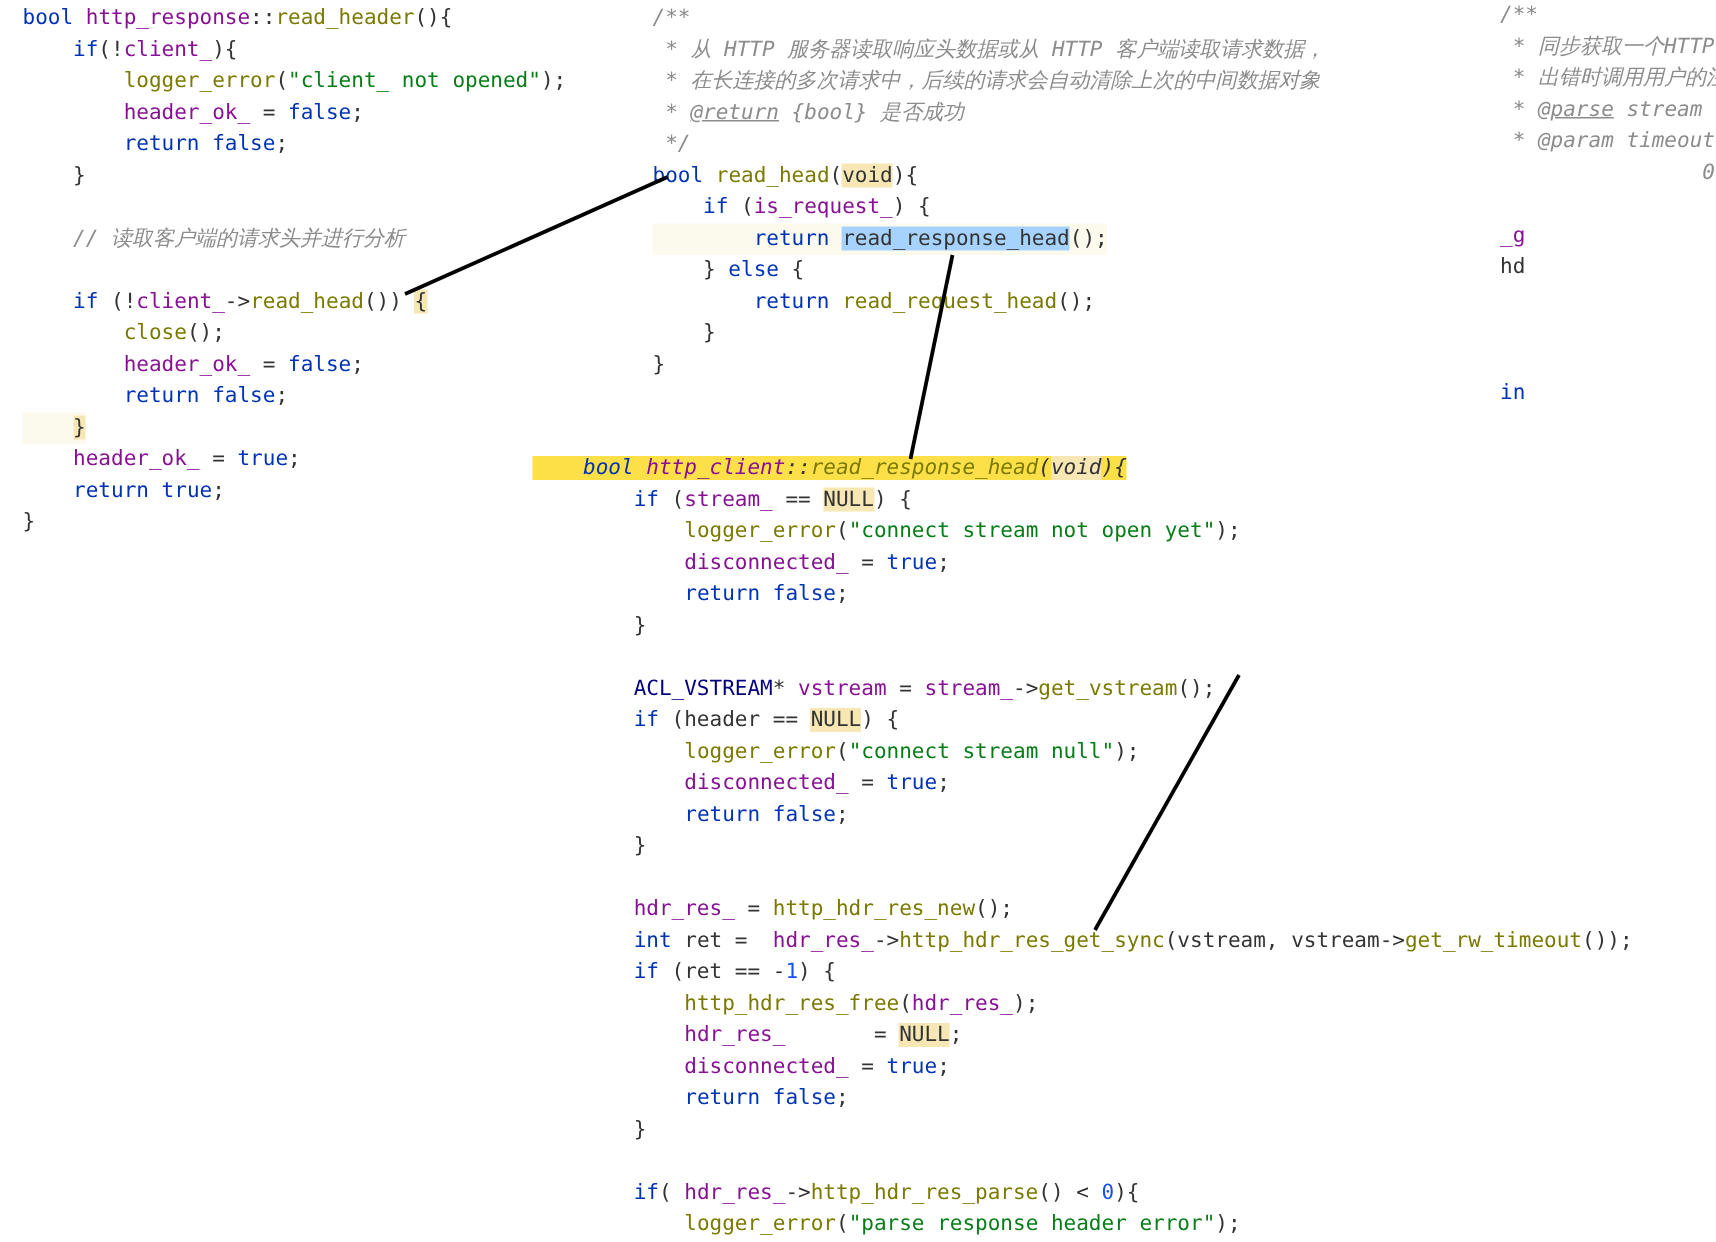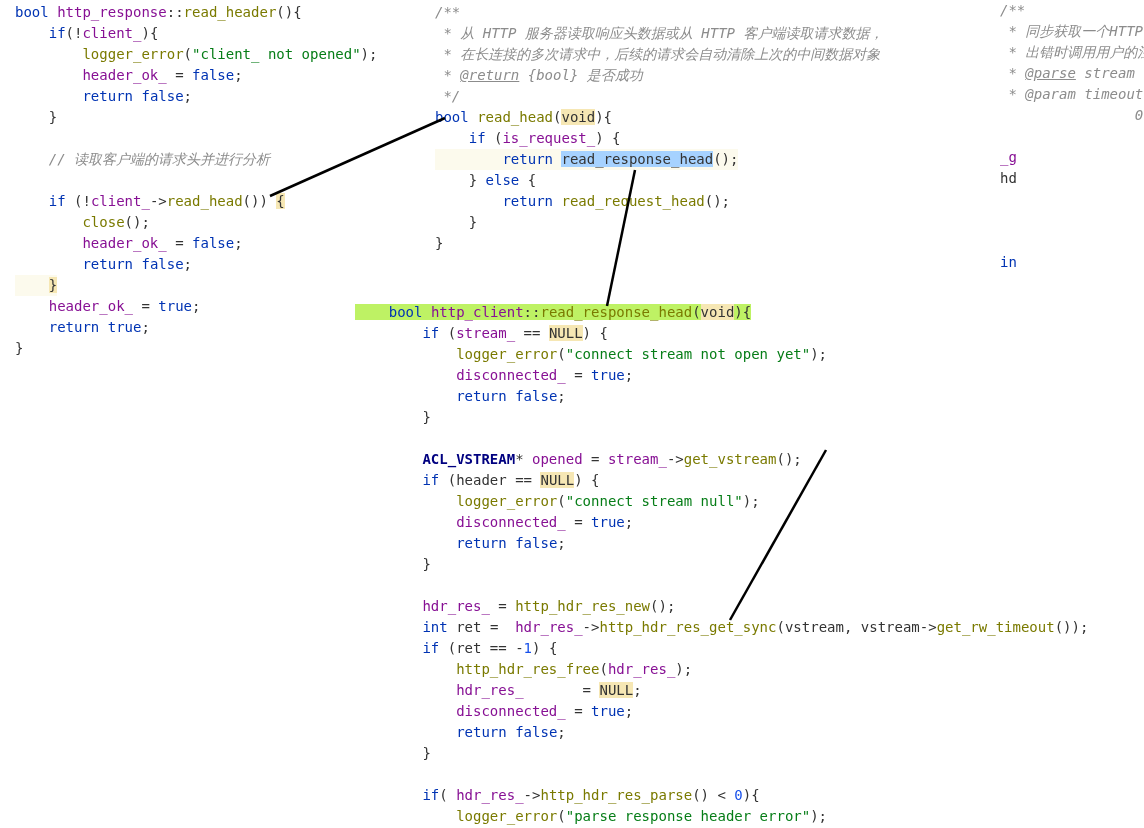--- a/index.html
+++ b/index.html
@@ -19,31 +19,31 @@
     overflow: hidden;
   }
   pre.code {
     position: absolute;
     margin: 0;
     font-family: inherit;
     white-space: pre;
   }
   
   .kw   { color: #0033b3; }     
-  .type { color: #000080; font-weight: bold; }     
+  .type { color: #000080; }     
   .id   { color: #871094; }     
   .fn   { color: #7a7a00; }     
   .str  { color: #067d17; }     
   .num  { color: #1750eb; }     
   .cmt  { color: #8c8c8c; font-style: italic; }
   .doc  { color: #8c8c8c; font-style: italic; }
   .tag  { color: #8c8c8c; font-style: italic; text-decoration: underline; }
   .hl-y { background: #f6e7b4; } 
   .sel  { background: #a6d2ff; } 
-  .decl { background: #bef264; } 
+  .decl { background: #fde047; font-style: italic; } 
   .line-hl { background: #fcfaed; display:inline-block; }
 
   svg.arrows {
     position: absolute;
     left: 0; top: 0;
     width: 1144px; height: 828px;
     pointer-events: none;
   }
   svg.arrows line {
     stroke: #000;
@@ -85,21 +85,21 @@
 <span><span class="">    </span><span class="kw">return</span><span class=""> </span><span class="kw">true</span><span class="">;</span></span>
 <span><span class="">}</span></span>
 </pre>
   <pre id="pane_mid_bottom" class="code" style="left: 355px; top: 302px;"><span class="decl"><span class="">    </span><span class="kw">bool</span><span class=""> </span><span class="id">http_client</span><span class="">::</span><span class="fn">read_response_head</span><span class="">(</span><span class="hl-y">void</span><span class="">){</span></span>
 <span><span class="">        </span><span class="kw">if</span><span class=""> (</span><span class="id">stream_</span><span class=""> == </span><span class="hl-y">NULL</span><span class="">) {</span></span>
 <span><span class="">            </span><span class="fn">logger_error</span><span class="">(</span><span class="str">"connect stream not open yet"</span><span class="">);</span></span>
 <span><span class="">            </span><span class="id">disconnected_</span><span class=""> = </span><span class="kw">true</span><span class="">;</span></span>
 <span><span class="">            </span><span class="kw">return</span><span class=""> </span><span class="kw">false</span><span class="">;</span></span>
 <span><span class="">        }</span></span>
 <span><span class=""></span></span>
-<span><span class="">        </span><span class="type">ACL_VSTREAM</span><span class="">* </span><span class="id">opened</span><span class=""> = </span><span class="id">stream_</span><span class="">-&gt;</span><span class="fn">get_vstream</span><span class="">();</span></span>
+<span><span class="">        </span><span class="type">ACL_VSTREAM</span><span class="">* </span><span class="id">vstream</span><span class=""> = </span><span class="id">stream_</span><span class="">-&gt;</span><span class="fn">get_vstream</span><span class="">();</span></span>
 <span><span class="">        </span><span class="kw">if</span><span class=""> (header == </span><span class="hl-y">NULL</span><span class="">) {</span></span>
 <span><span class="">            </span><span class="fn">logger_error</span><span class="">(</span><span class="str">"connect stream null"</span><span class="">);</span></span>
 <span><span class="">            </span><span class="id">disconnected_</span><span class=""> = </span><span class="kw">true</span><span class="">;</span></span>
 <span><span class="">            </span><span class="kw">return</span><span class=""> </span><span class="kw">false</span><span class="">;</span></span>
 <span><span class="">        }</span></span>
 <span><span class=""></span></span>
 <span><span class="">        </span><span class="id">hdr_res_</span><span class=""> = </span><span class="fn">http_hdr_res_new</span><span class="">();</span></span>
 <span><span class="">        </span><span class="kw">int</span><span class=""> ret =  </span><span class="id">hdr_res_</span><span class="">-&gt;</span><span class="fn">http_hdr_res_get_sync</span><span class="">(vstream, vstream-&gt;</span><span class="fn">get_rw_timeout</span><span class="">());</span></span>
 <span><span class="">        </span><span class="kw">if</span><span class=""> (ret == -</span><span class="num">1</span><span class="">) {</span></span>
 <span><span class="">            </span><span class="fn">http_hdr_res_free</span><span class="">(</span><span class="id">hdr_res_</span><span class="">);</span></span>

